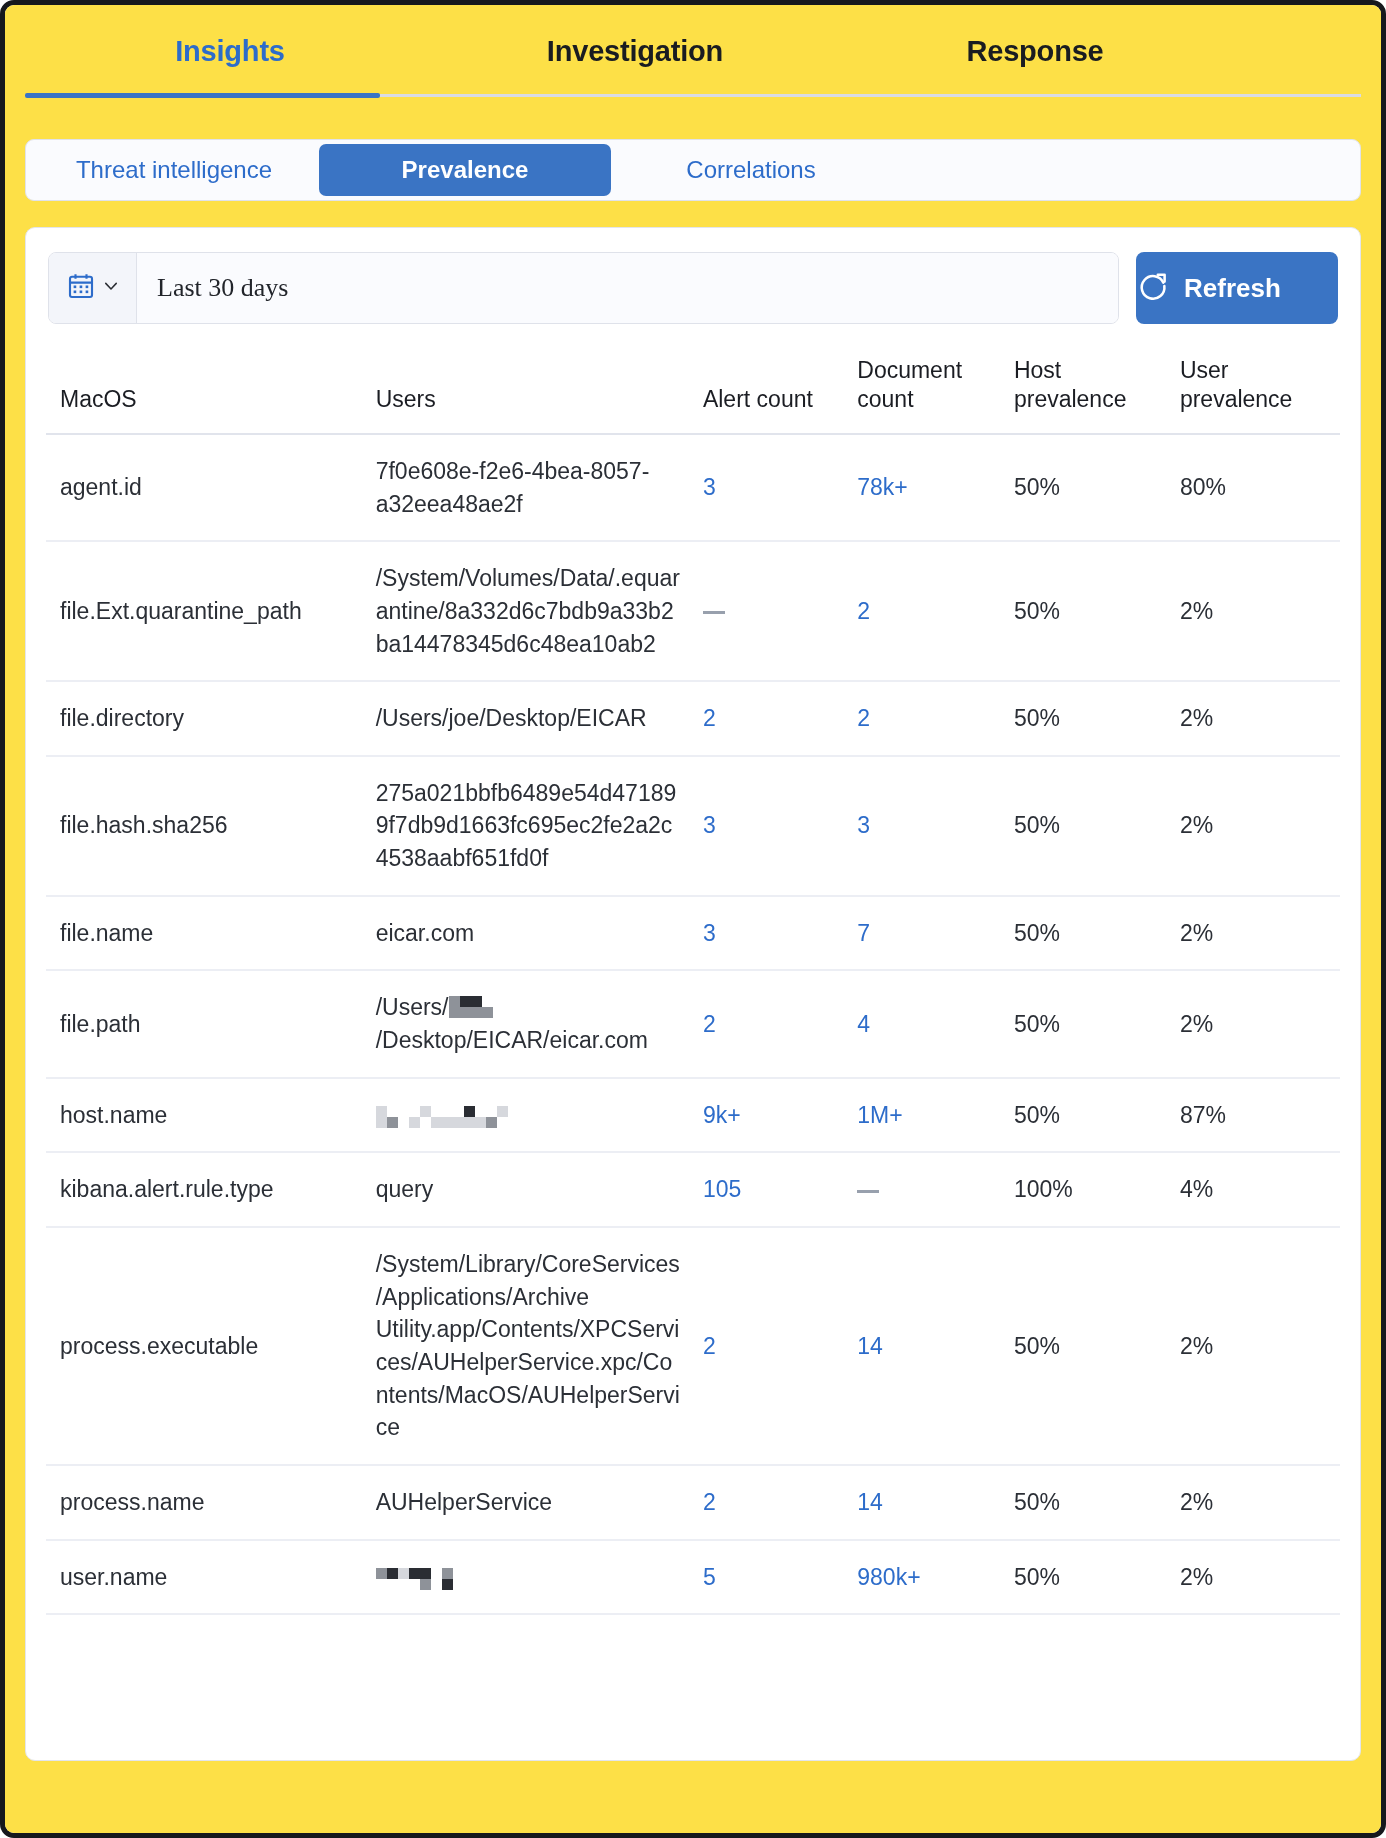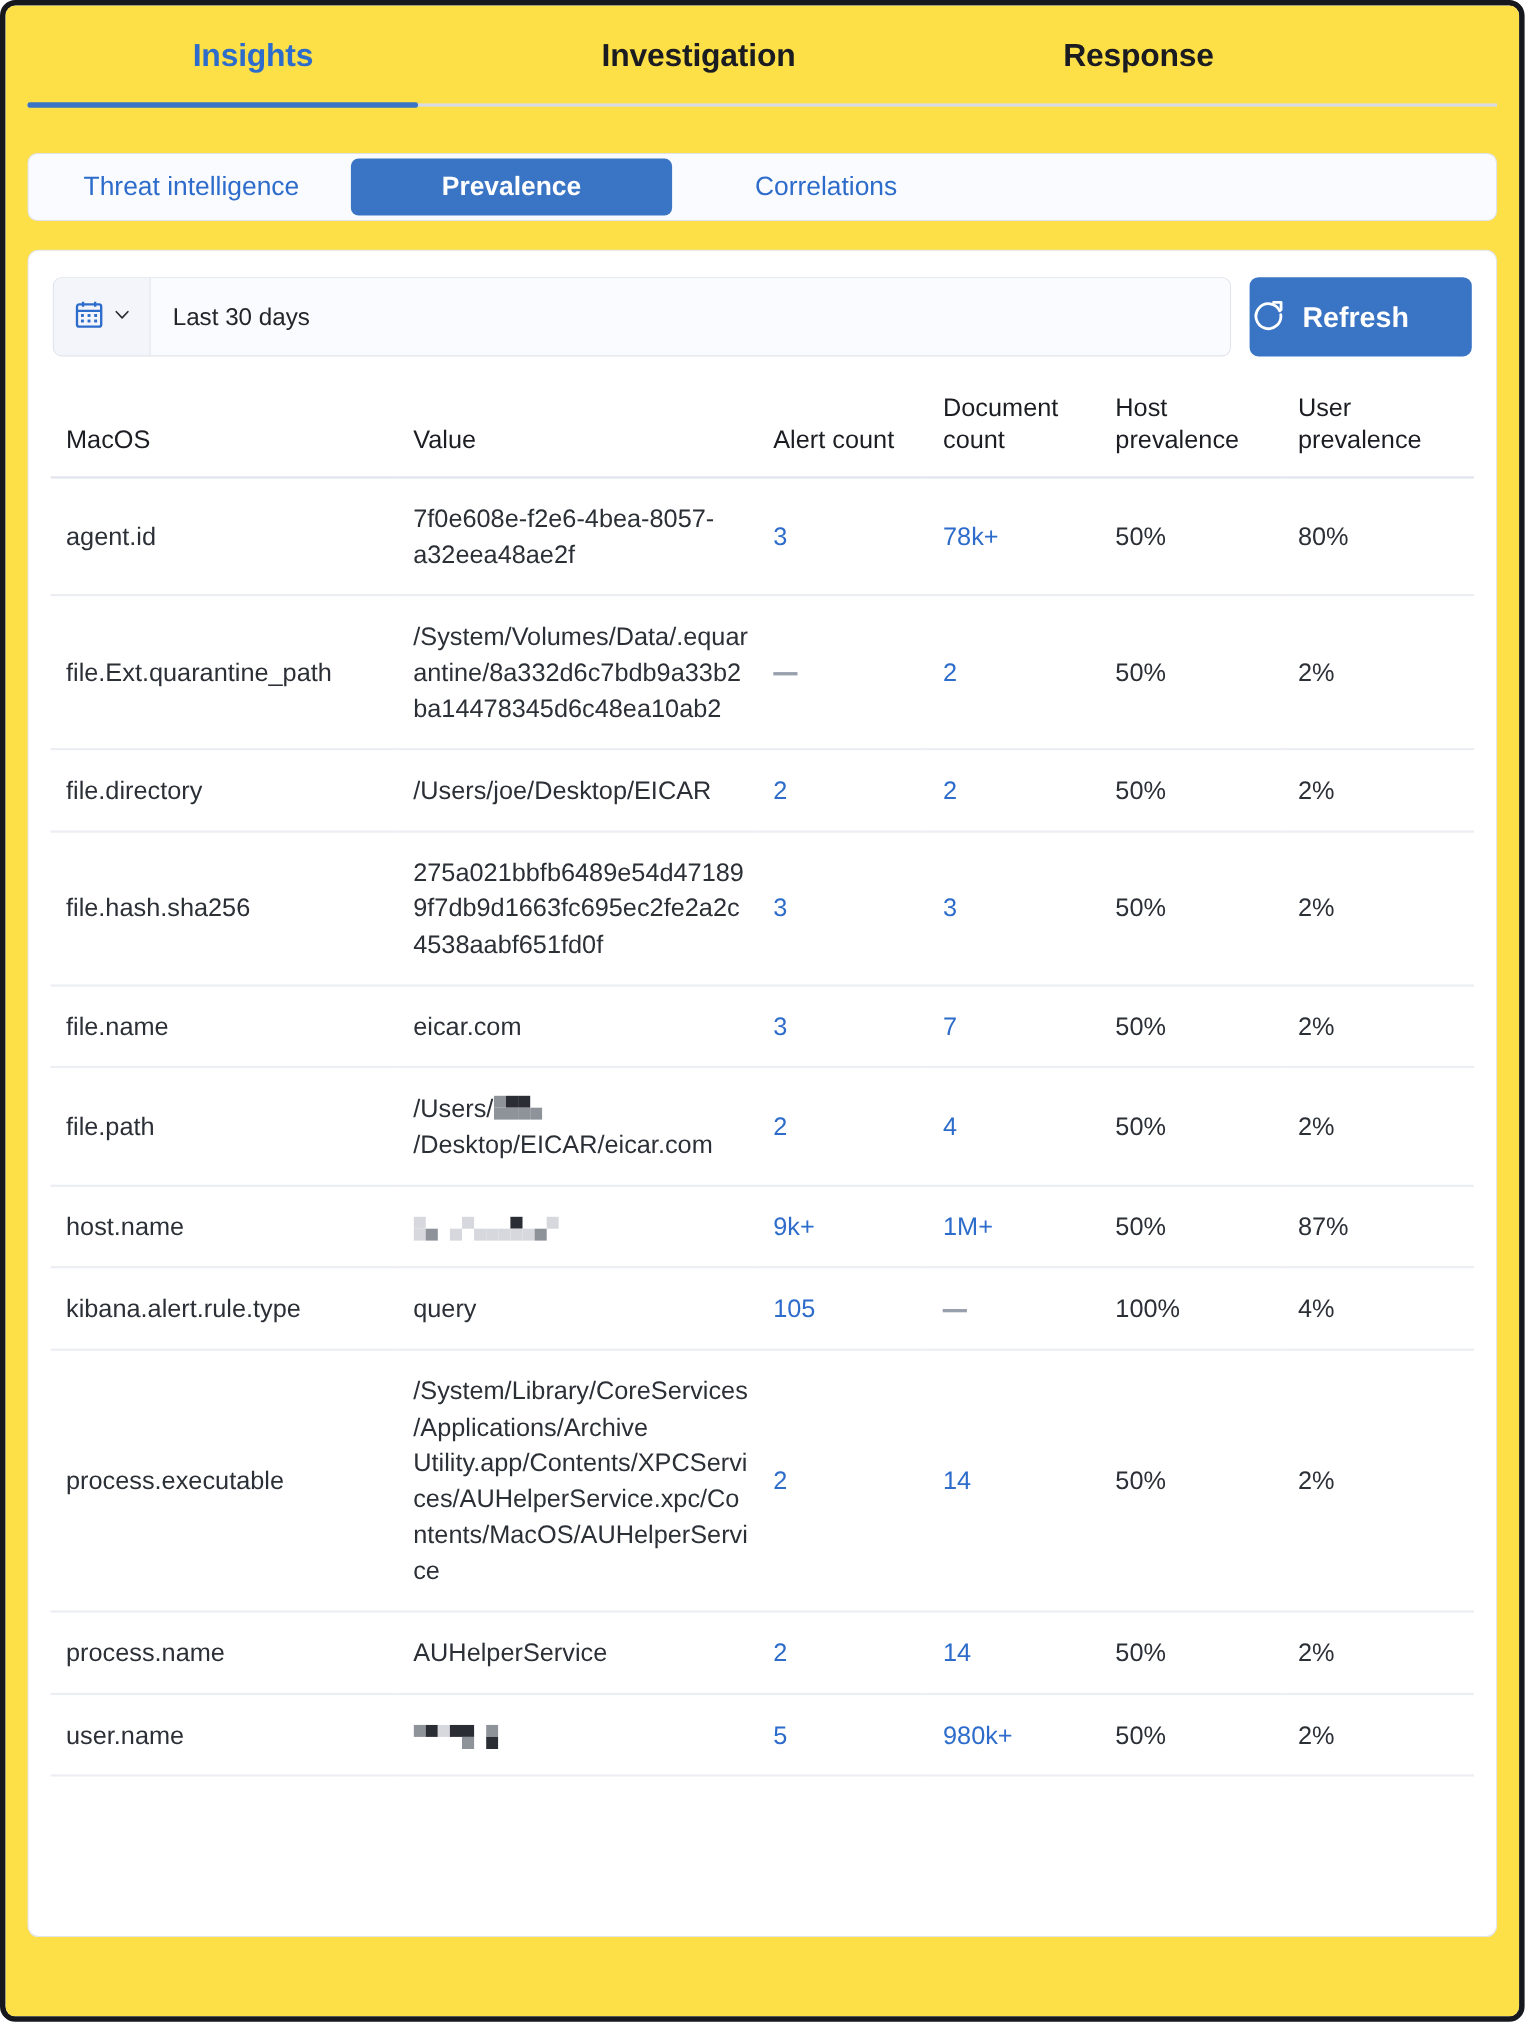--- a/index.html
+++ b/index.html
@@ -134,24 +134,25 @@
     gap: 6px;
     cursor: pointer;
   }
   .dp-cal { display: block; }
   .dp-chev { display: block; }
   .dp-value {
     flex: 1 1 auto;
     display: flex;
     align-items: center;
     padding-left: 20px;
-    font-size: 22px;
+    font-size: 26px;
     color: #22252b;
     background: #fafbfe;
     cursor: text;
+    font-family: Liberation Serif, serif;
   }
   .refresh {
     width: 202px;
     background: #3a74c4;
     border-radius: 8px;
     display: flex;
     align-items: center;
     gap: 14px;
     cursor: pointer;
     user-select: none;
@@ -299,21 +300,21 @@
           <col class="c-field">
             <col class="c-value">
             <col class="c-alert">
           <col class="c-doc">
             <col class="c-host">
             <col class="c-user">
         </colgroup>
         <thead>
           <tr>
             <th>MacOS</th>
-            <th>Value</th>
+            <th>Users</th>
             <th>Alert count</th>
             <th>Document count</th>
             <th>Host prevalence</th>
             <th>User prevalence</th>
           </tr>
         </thead>
         <tbody>
             <tr>
               <td>agent.id</td>
               <td>7f0e608e-f2e6-4bea-8057-a32eea48ae2f</td>

